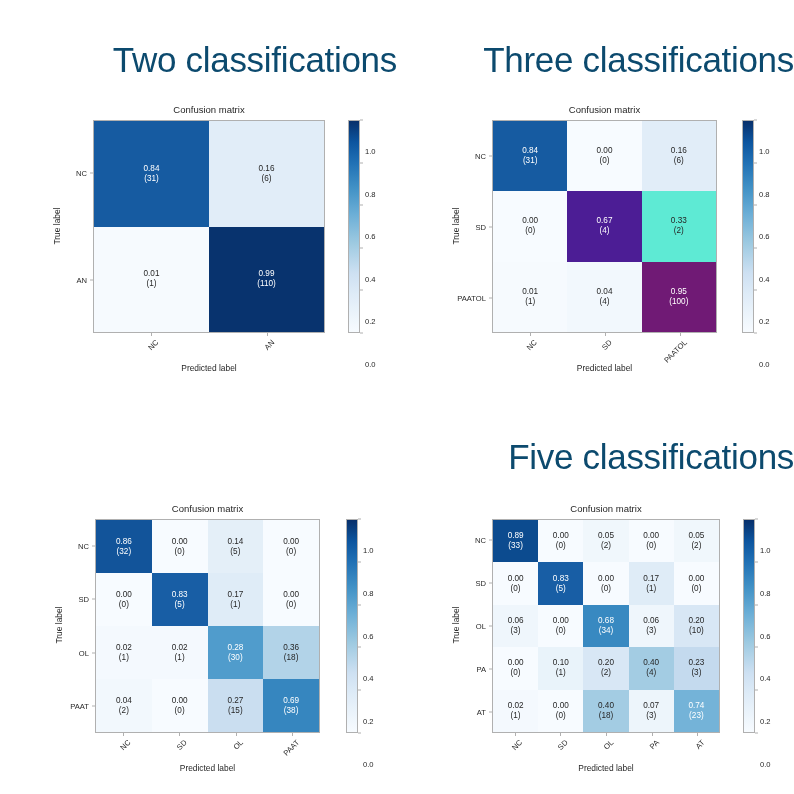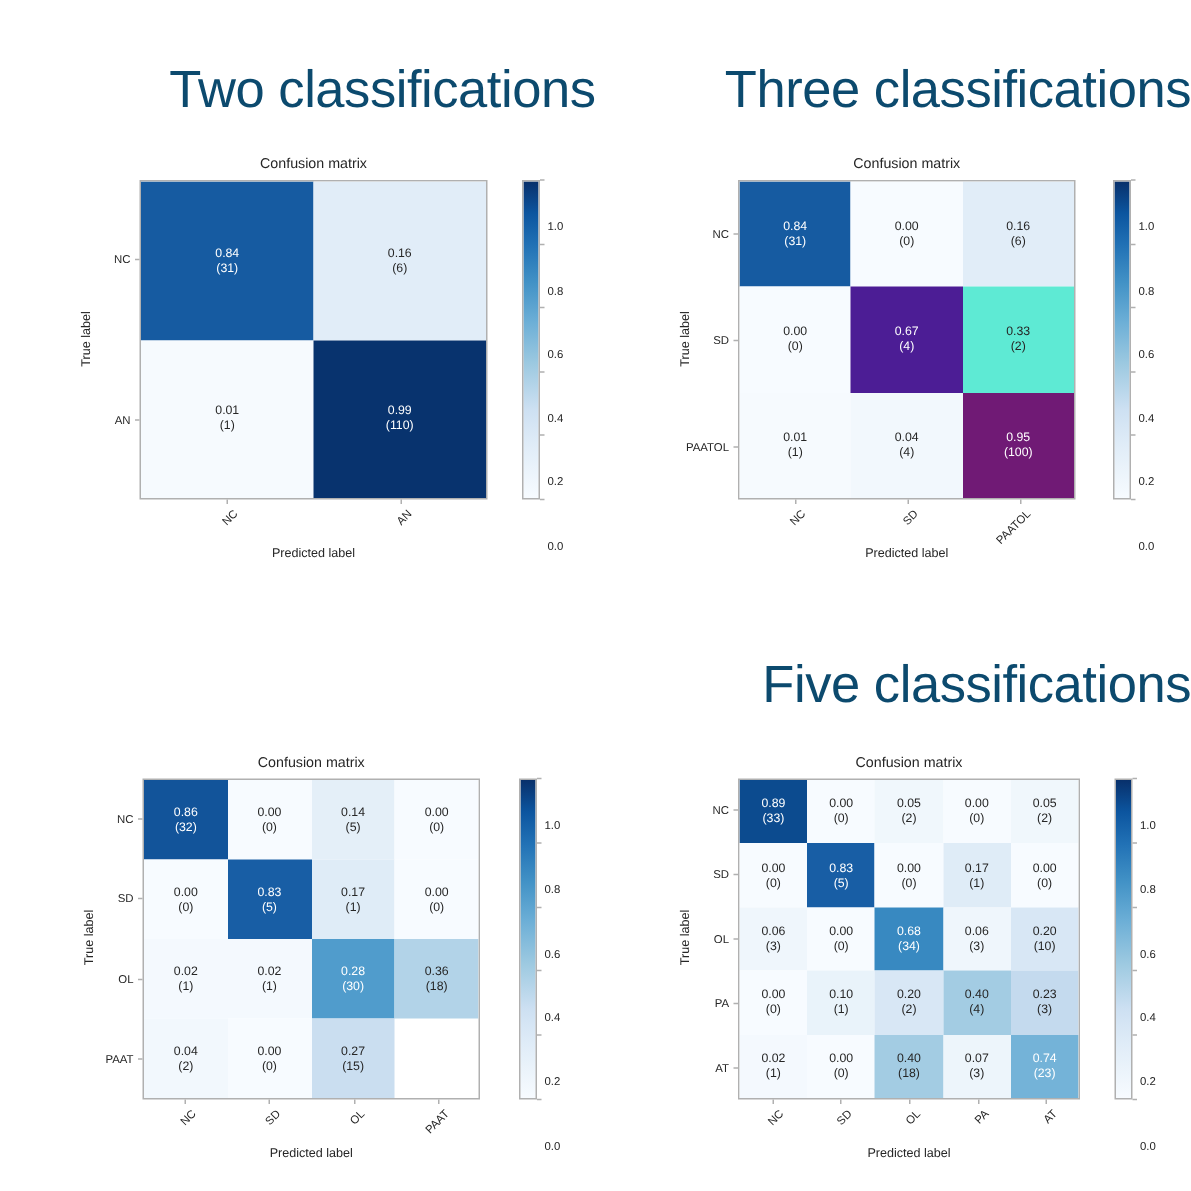--- a/index.html
+++ b/index.html
@@ -303,20 +303,24 @@
             <span>0.04</span>
             <span>(2)</span>
           </div>
           <div class="cell" style="background: rgb(247, 251, 255); color: rgb(38, 38, 38);">
             <span>0.00</span>
             <span>(0)</span>
           </div>
           <div class="cell" style="background: rgb(202, 222, 240); color: rgb(38, 38, 38);">
             <span>0.27</span>
             <span>(15)</span>
+          </div>
+          <div class="cell" style="background: rgb(54, 134, 191); color: rgb(255, 255, 255);">
+            <span>0.69</span>
+            <span>(38)</span>
           </div>
         </div>
         <div class="ytick" style="top: 52.75px; right: 308px;">NC</div>
         <div class="ytickmark" style="top: 52.75px; left: 92px;"></div>
         <div class="ytick" style="top: 106.25px; right: 308px;">SD</div>
         <div class="ytickmark" style="top: 106.25px; left: 92px;"></div>
         <div class="ytick" style="top: 159.75px; right: 308px;">OL</div>
         <div class="ytickmark" style="top: 159.75px; left: 92px;"></div>
         <div class="ytick" style="top: 213.25px; right: 308px;">PAAT</div>
         <div class="ytickmark" style="top: 213.25px; left: 92px;"></div>

